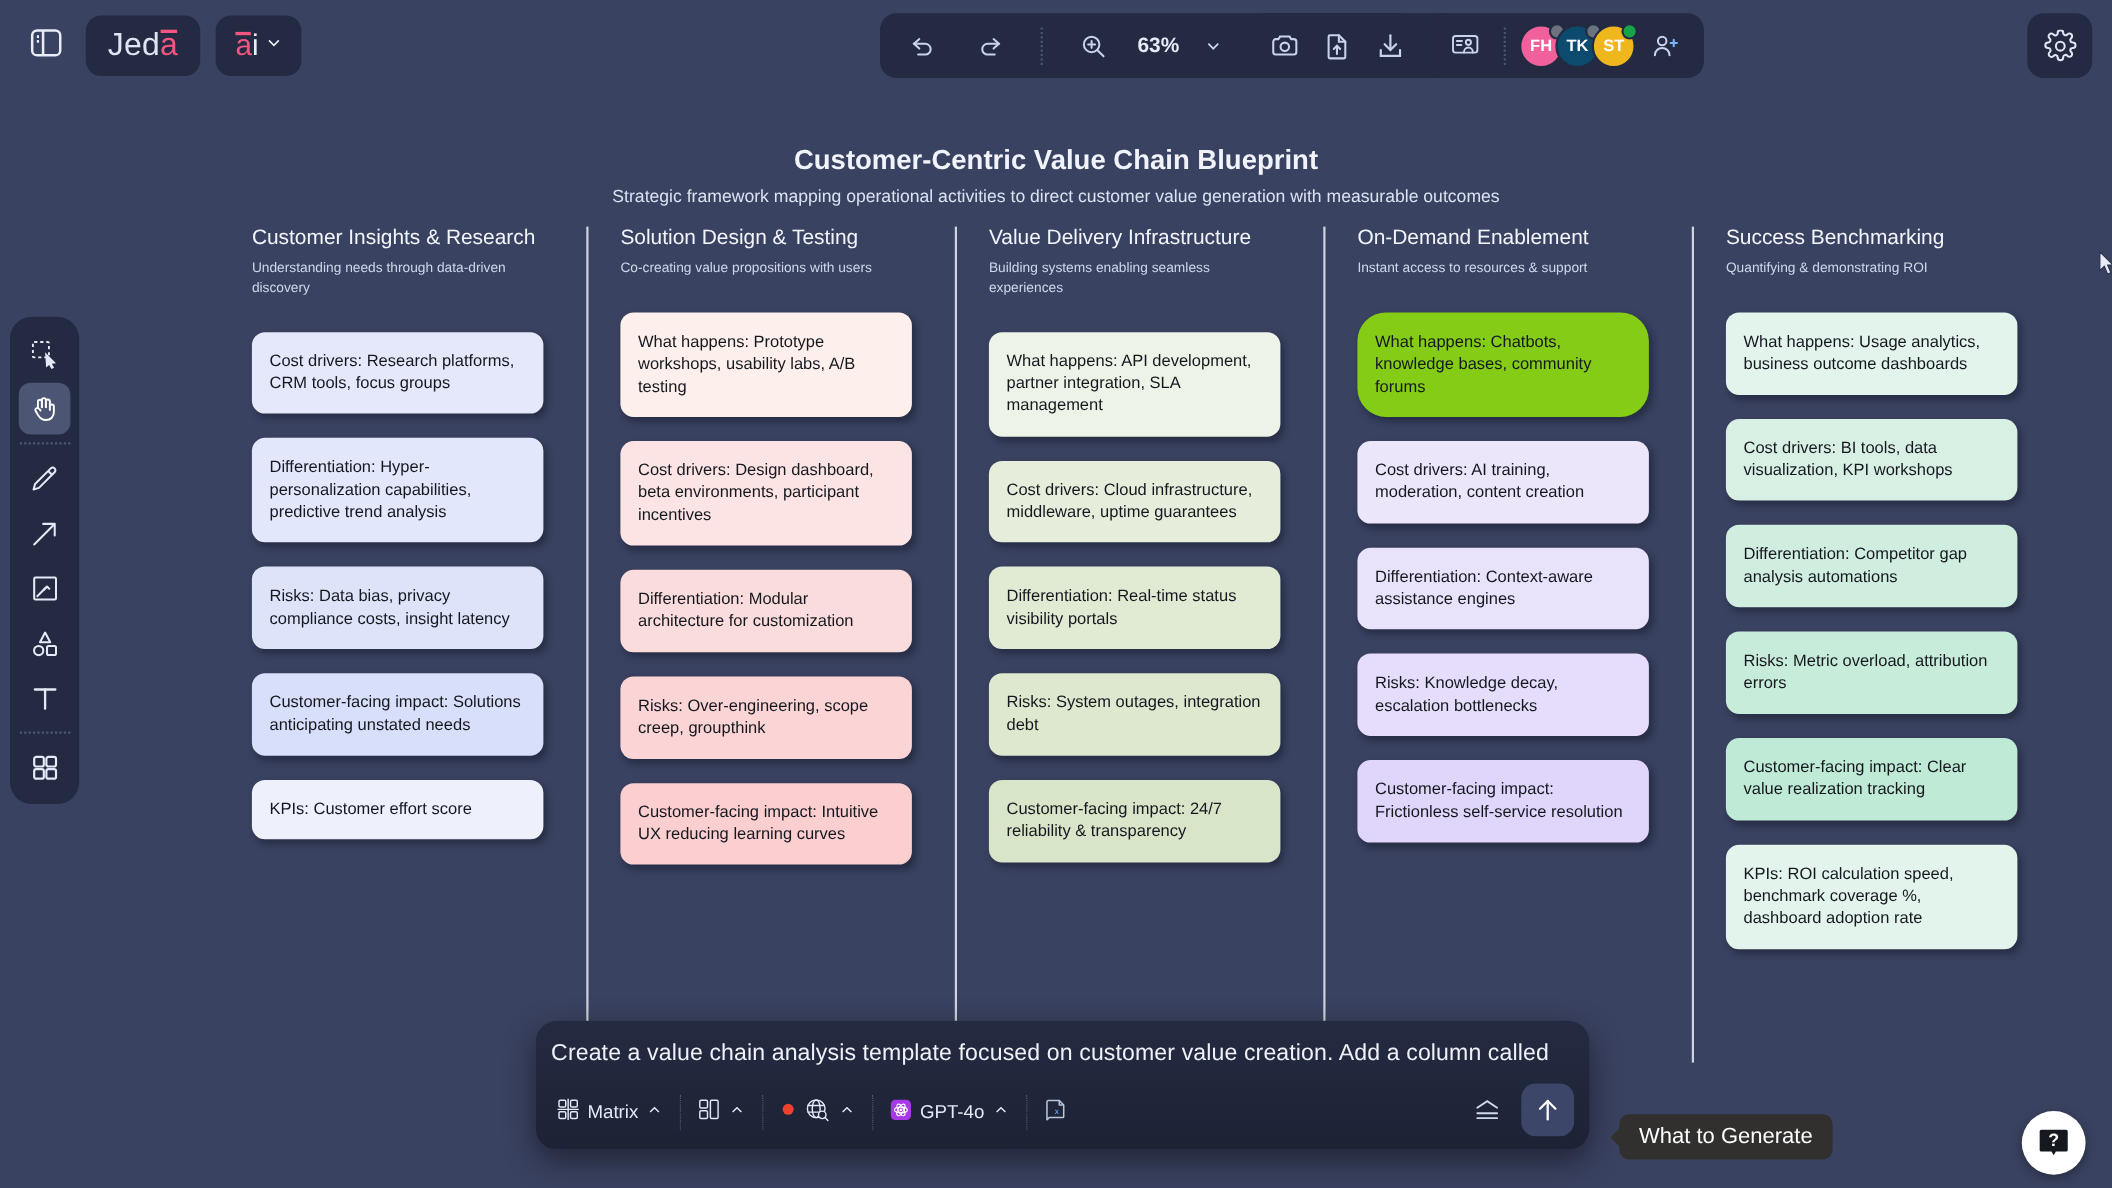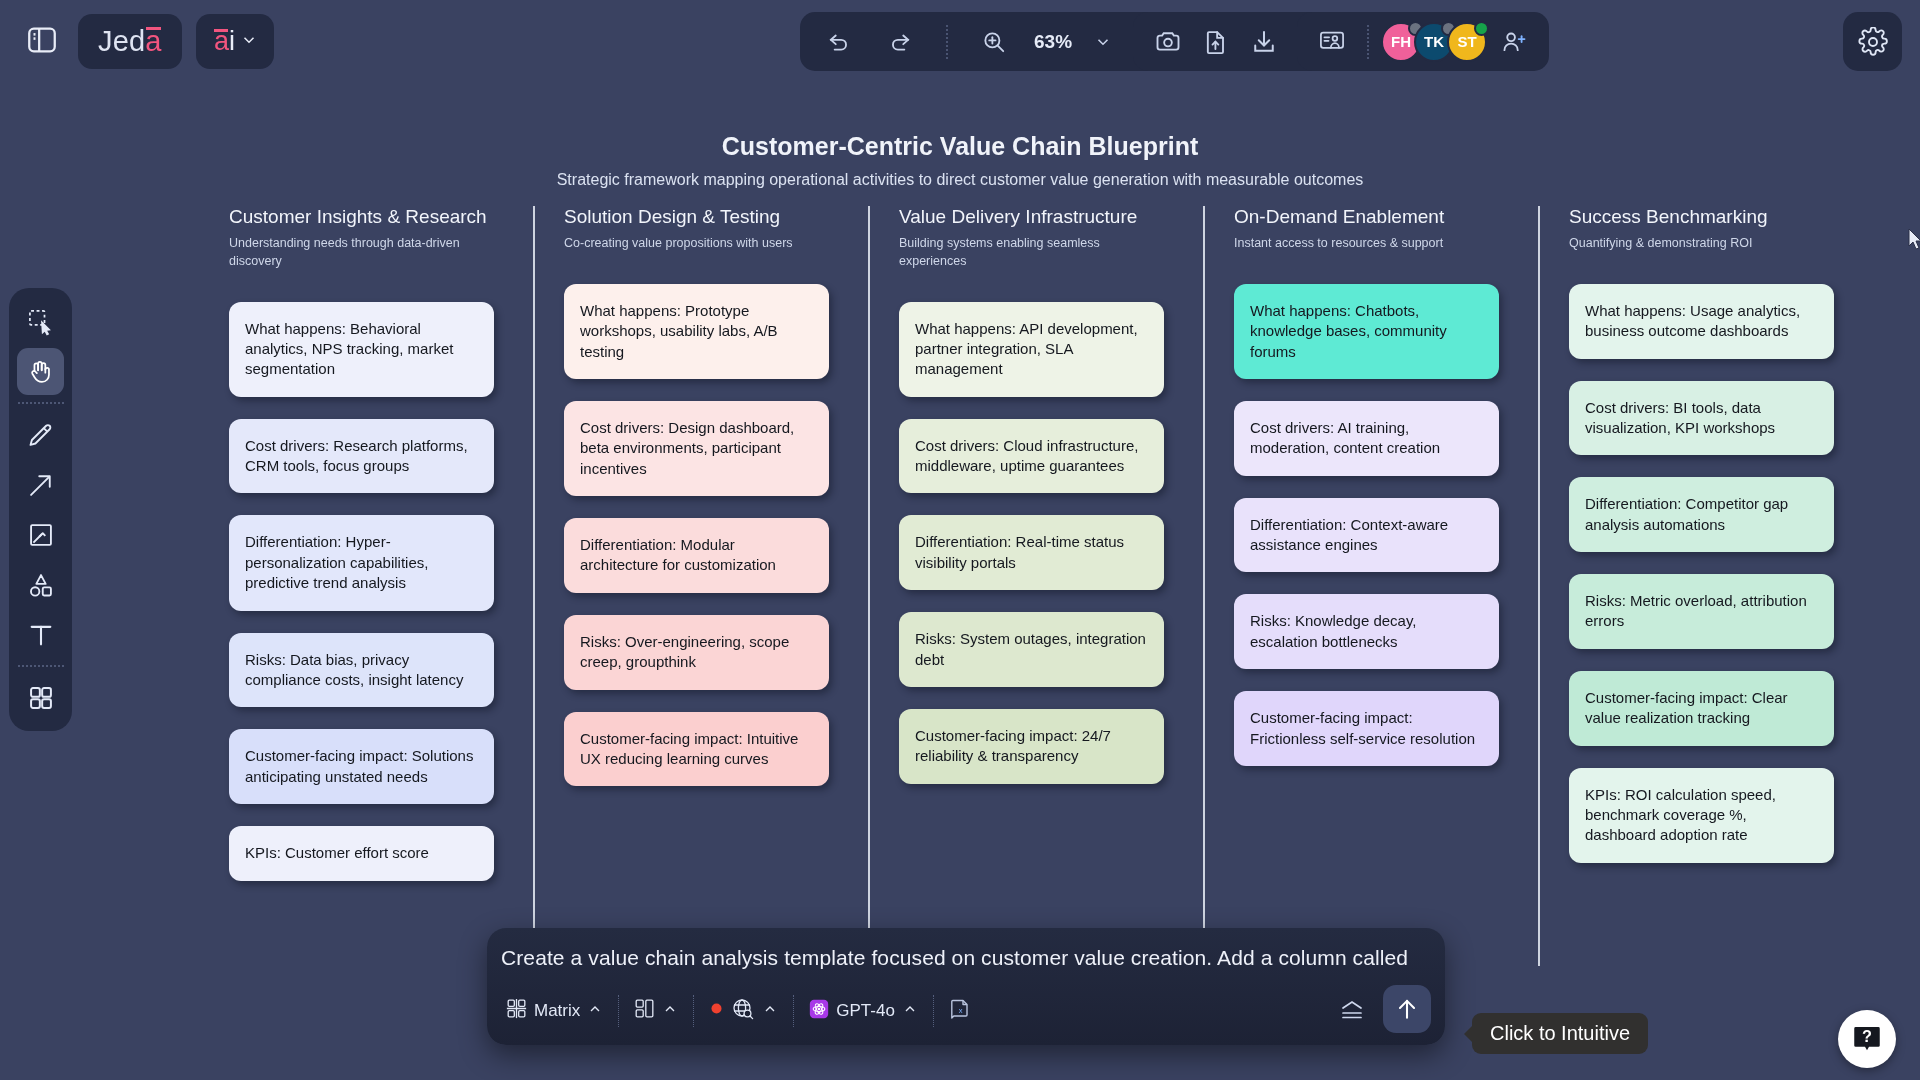--- a/index.html
+++ b/index.html
@@ -364,21 +364,20 @@
   </div>
 
   <div class="canvas">
     <div class="doc-title">Customer-Centric Value Chain Blueprint</div>
     <div class="doc-sub">Strategic framework mapping operational activities to direct customer value generation with measurable outcomes</div>
     <div class="cols" id="columns-root">
         <div class="col">
           <div class="col-inner">
             <div class="col-head-title">Customer Insights &amp; Research</div>
             <div class="col-head-sub">Understanding needs through data-driven discovery</div>
-            <div class="card" style="background: rgb(238, 240, 251);">What happens: Behavioral analytics, NPS tracking, market segmentation</div>
             <div class="card" style="background: rgb(228, 232, 250);">Cost drivers: Research platforms, CRM tools, focus groups</div>
             <div class="card" style="background: rgb(226, 231, 251);">Differentiation: Hyper-personalization capabilities, predictive trend analysis</div>
             <div class="card" style="background: rgb(221, 228, 250);">Risks: Data bias, privacy compliance costs, insight latency</div>
             <div class="card" style="background: rgb(216, 223, 250);">Customer-facing impact: Solutions anticipating unstated needs</div>
             <div class="card" style="background: rgb(238, 240, 251);">KPIs: Customer effort score</div>
           </div>
         </div>
         <div class="col">
           <div class="col-inner">
             <div class="col-head-title">Solution Design &amp; Testing</div>
@@ -400,21 +399,21 @@
             <div class="card" style="background: rgb(225, 235, 212);">Differentiation: Real-time status visibility portals</div>
             <div class="card" style="background: rgb(221, 232, 207);">Risks: System outages, integration debt</div>
             <div class="card" style="background: rgb(216, 229, 200);">Customer-facing impact: 24/7 reliability &amp; transparency</div>
           </div>
           <div class="col-div" style="left: -6px; height: 760px;"></div>
         </div>
         <div class="col">
           <div class="col-inner">
             <div class="col-head-title">On-Demand Enablement</div>
             <div class="col-head-sub">Instant access to resources &amp; support</div>
-            <div class="card" style="background: #5eead4;">What happens: Chatbots, knowledge bases, community forums</div>
+            <div class="card" style="background: #84cc16; border-radius: 26px;">What happens: Chatbots, knowledge bases, community forums</div>
             <div class="card" style="background: rgb(236, 230, 251);">Cost drivers: AI training, moderation, content creation</div>
             <div class="card" style="background: rgb(233, 226, 251);">Differentiation: Context-aware assistance engines</div>
             <div class="card" style="background: rgb(229, 221, 251);">Risks: Knowledge decay, escalation bottlenecks</div>
             <div class="card" style="background: rgb(224, 214, 251);">Customer-facing impact: Frictionless self-service resolution</div>
           </div>
           <div class="col-div" style="left: -6px; height: 760px;"></div>
         </div>
         <div class="col">
           <div class="col-inner">
             <div class="col-head-title">Success Benchmarking</div>
@@ -535,21 +534,21 @@
       </svg>
     </div>
     <div class="send-btn">
       <svg width="26" height="26" viewBox="0 0 24 24" fill="none" stroke="#fff" stroke-width="1.9" stroke-linecap="round" stroke-linejoin="round">
         <line x1="12" y1="20" x2="12" y2="4.5"></line>
           <polyline points="5.5,11 12,4.5 18.5,11"></polyline>
       </svg>
     </div>
   </div>
 
-  <div class="tooltip">Click to Intuitive</div>
+  <div class="tooltip">What to Generate</div>
 
   <div class="help-btn">
     <svg width="34" height="34" viewBox="0 0 24 24">
       <path d="M4 3.5h16a1 1 0 0 1 1 1v12a1 1 0 0 1-1 1h-6.6l-1.4 2.4-1.4-2.4H4a1 1 0 0 1-1-1v-12a1 1 0 0 1 1-1z" fill="#15181f"></path>
       <text x="12" y="14" font-size="11.5" font-weight="bold" fill="#fff" text-anchor="middle" font-family="Liberation Sans, sans-serif">?</text>
     </svg>
   </div>
 
   <div class="cursor-arrow">
     <svg width="16" height="24" viewBox="0 0 16 24">

